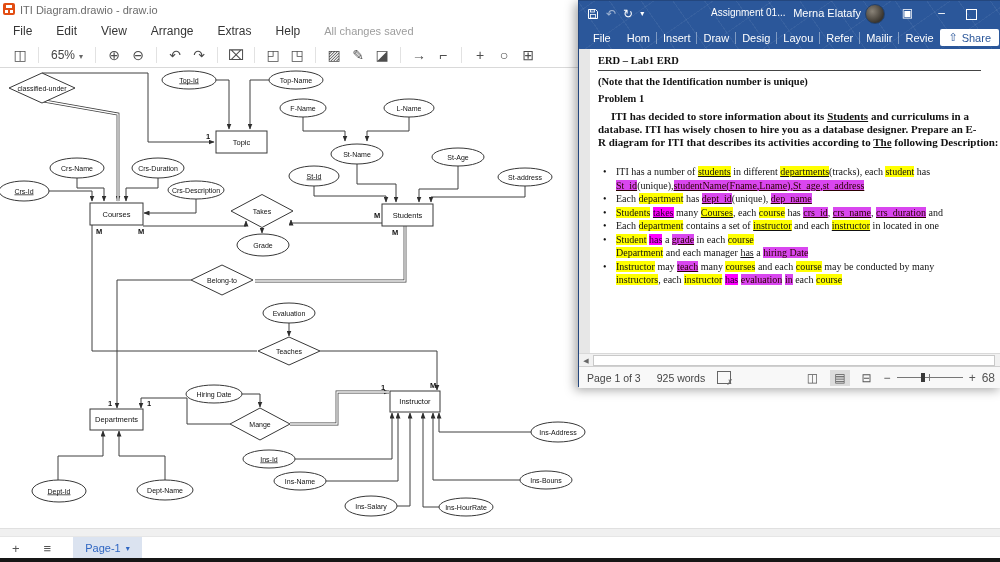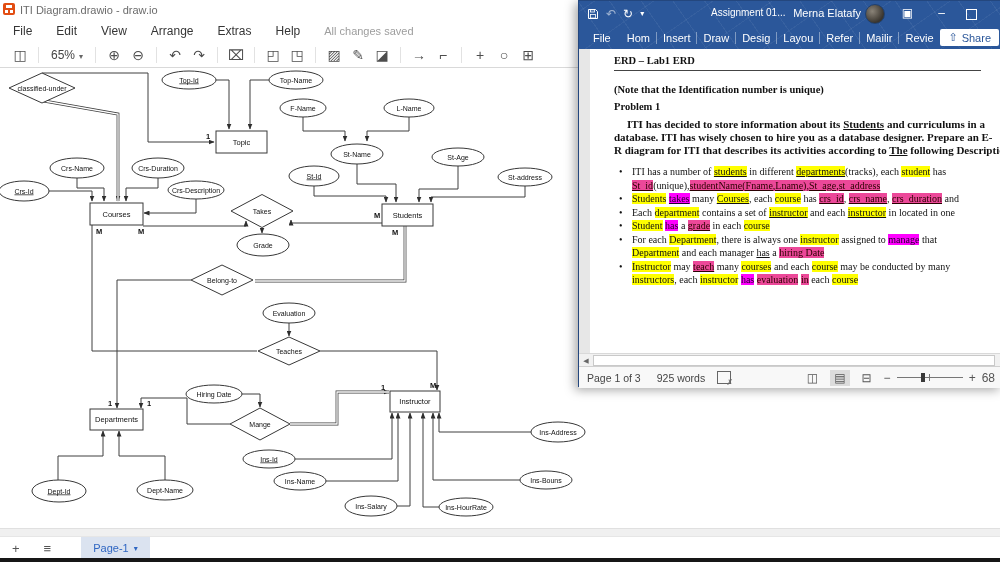--- a/index.html
+++ b/index.html
@@ -25,21 +25,21 @@
   #tb-zoom{font-size:12px;color:#444;padding:0 6px;white-space:nowrap}
   #tb-zoom .caret{font-size:8px;color:#666;margin-left:4px}
 
   
   #canvas{left:0;top:68px;width:1000px;height:460px;background:#fff}
   #dw-hscroll{left:0;top:528px;width:1000px;height:8px;background:#f0f0f0;border-top:1px solid #e0e0e0}
   #dw-pagebar{left:0;top:536px;width:1000px;height:22px;background:#fff;border-top:1px solid #e6e6e6;
               display:flex;align-items:center}
   .pg-icon{font-size:13px;color:#555;padding:0 12px}
   #page-tab{height:22px;display:flex;align-items:center;background:#dbe3f0;color:#2f66c2;
-            font-size:11px;padding:0 12px;margin-left:18px}
+            font-size:11px;padding:0 12px;margin-left:10px}
   #page-tab .caret{font-size:8px;margin-left:5px;color:#2f66c2}
   #bottom-strip{left:0;top:558px;width:1000px;height:4px;background:#161616}
 
   
   #word{left:578px;top:0;width:424px;height:387px;background:#fff;border:1px solid #24477e;
         box-shadow:-3px 3px 10px rgba(0,0,0,.35);box-sizing:border-box}
   #word-head{position:absolute;left:0;top:0;width:100%;height:48px;background:#2b579a;
      background-image:repeating-linear-gradient(55deg,rgba(255,255,255,.06) 0 1px,transparent 1px 26px),
                       repeating-linear-gradient(-35deg,rgba(255,255,255,.05) 0 1px,transparent 1px 34px)}
   #word-titlebar{position:absolute;left:0;top:0;width:100%;height:26px;display:flex;align-items:center;color:#fff}
@@ -57,32 +57,32 @@
   #word-tabs{position:absolute;left:0;top:26px;width:100%;height:22px;display:flex;align-items:center;color:#fff}
   .wtab{font-size:11px;padding:0 6px;white-space:nowrap}
   #wtab-file{padding:0 10px;margin-left:4px}
   .tsep{width:1px;height:12px;background:rgba(255,255,255,.4)}
   #share-btn{position:absolute;right:2px;top:2px;height:17px;background:#fff;color:#2b579a;
              font-size:11px;display:flex;align-items:center;gap:4px;padding:0 8px;border-radius:2px}
 
   #word-doc{position:absolute;left:0;top:48px;width:100%;height:304px;background:#e7e7e7;overflow:hidden}
   #word-page{position:absolute;left:11px;top:0;right:0;bottom:0;background:#fff;
              font-family:"Liberation Serif",serif;color:#111}
-  #doc-inner{padding:6px 20px 0 24px}
+  #doc-inner{padding:6px 20px 0 8px}
   .line{white-space:nowrap}
   #doc-header{font-size:10.5px;font-weight:bold;border-bottom:1px solid #444;padding-bottom:4px}
-  #doc-note{font-size:10.5px;font-weight:bold;margin-top:13px}
+  #doc-note{font-size:10.5px;font-weight:bold;margin-top:5px}
   #doc-problem{font-size:10.5px;font-weight:bold;margin-top:6px}
   #doc-para{margin-top:6px;font-size:11px;font-weight:bold;line-height:13px}
   #doc-para .line:first-child{text-indent:13px}
-  #doc-bullets{margin-top:8px;font-size:10px;line-height:13.5px}
+  #doc-bullets{margin-top:16px;font-size:10px;line-height:13.5px}
   .bl{position:relative;padding-left:18px;white-space:nowrap}
   .bdot:before{content:"•";position:absolute;left:5px;top:0;font-size:10px}
   .hl-y{background:#ffff00}
-  .hl-r{background:#ec4899;color:#2b0000}
+  .hl-r{background:#d946ef;color:#2b0000}
   .hl-m{background:#ff00ff;color:#23002a}
   .u{text-decoration:underline}
 
   #word-hscroll{position:absolute;left:0;top:352px;width:100%;height:13px;background:#f1f1f1;
                 border-top:1px solid #d9d9d9;display:flex;align-items:center}
   #hs-left{width:14px;text-align:center;font-size:7px;color:#666}
   #hs-track{flex:1;height:9px;background:#fff;border:1px solid #c9c9c9;margin-right:6px}
   #word-status{position:absolute;left:0;top:365px;width:100%;height:21px;background:#f8f8f8;
                border-top:1px solid #d0d0d0;display:flex;align-items:center;font-size:10.5px;color:#444}
   #word-status .st{padding:0 8px;white-space:nowrap}
@@ -405,24 +405,24 @@
         <div id="doc-note" class="line">(Note that the Identification number is unique)</div>
         <div id="doc-problem" class="line">Problem 1</div>
         <div id="doc-para">
             <div class="line"><span>ITI has decided to store information about its </span><span class="u">Students</span><span> and curriculums in a</span></div>
             <div class="line"><span>database. ITI has wisely chosen to hire you as a database designer. Prepare an E-</span></div>
             <div class="line"><span>R diagram for ITI that describes its activities according to </span><span class="u">The</span><span> following Description:</span></div>
           </div>
         <div id="doc-bullets">
             <div class="bl bdot"><span>ITI has a number of </span><span class="hl-y u">students</span><span> in different </span><span class="hl-y u">departments</span><span>(tracks), each </span><span class="hl-y ">student</span><span> has</span></div>
             <div class="bl"><span class="hl-r u">St_id</span><span>(unique),</span><span class="hl-r u">studentName(Fname,Lname),</span><span class="hl-r u">St_age,st_address</span></div>
+            <div class="bl bdot"><span>Each </span><span class="hl-y ">department</span><span> has </span><span class="hl-r u">dept_id</span><span>(unique), </span><span class="hl-r u">dep_name</span></div>
             <div class="bl bdot"><span class="hl-y ">Students</span><span> </span><span class="hl-m u">takes</span><span> many </span><span class="hl-y u">Courses</span><span>, each </span><span class="hl-y ">course</span><span> has </span><span class="hl-r u">crs_id</span><span>, </span><span class="hl-r u">crs_name</span><span>, </span><span class="hl-r u">crs_duration</span><span> and</span></div>
             <div class="bl bdot"><span>Each </span><span class="hl-y ">department</span><span> contains a set of </span><span class="hl-y u">instructor</span><span> and each </span><span class="hl-y u">instructor</span><span> in located in one</span></div>
             <div class="bl bdot"><span class="hl-y ">Student</span><span> </span><span class="hl-m ">has</span><span> a </span><span class="hl-r u">grade</span><span> in each </span><span class="hl-y ">course</span></div>
-            <div class="bl bdot"><span>For each </span><span class="hl-y ">Department</span><span>, there is always one </span><span class="hl-y ">instructor</span><span> assigned to </span><span class="hl-m ">manage</span><span> that</span></div>
             <div class="bl"><span class="hl-y ">Department</span><span> and each manager </span><span class="u">has</span><span> a </span><span class="hl-r ">hiring Date</span></div>
             <div class="bl bdot"><span class="hl-y ">Instructor</span><span> may </span><span class="hl-r u">teach</span><span> many </span><span class="hl-y ">courses</span><span> and each </span><span class="hl-y ">course</span><span> may be conducted by many</span></div>
             <div class="bl"><span class="hl-y ">instructors</span><span>, each </span><span class="hl-y ">instructor</span><span> </span><span class="hl-m ">has</span><span> </span><span class="hl-r ">evaluation</span><span> </span><span class="hl-r ">in</span><span> each </span><span class="hl-y ">course</span></div>
           </div>
       </div>
     </div>
   </div>
 
   <div id="word-hscroll">
     <span id="hs-left">◀</span>

